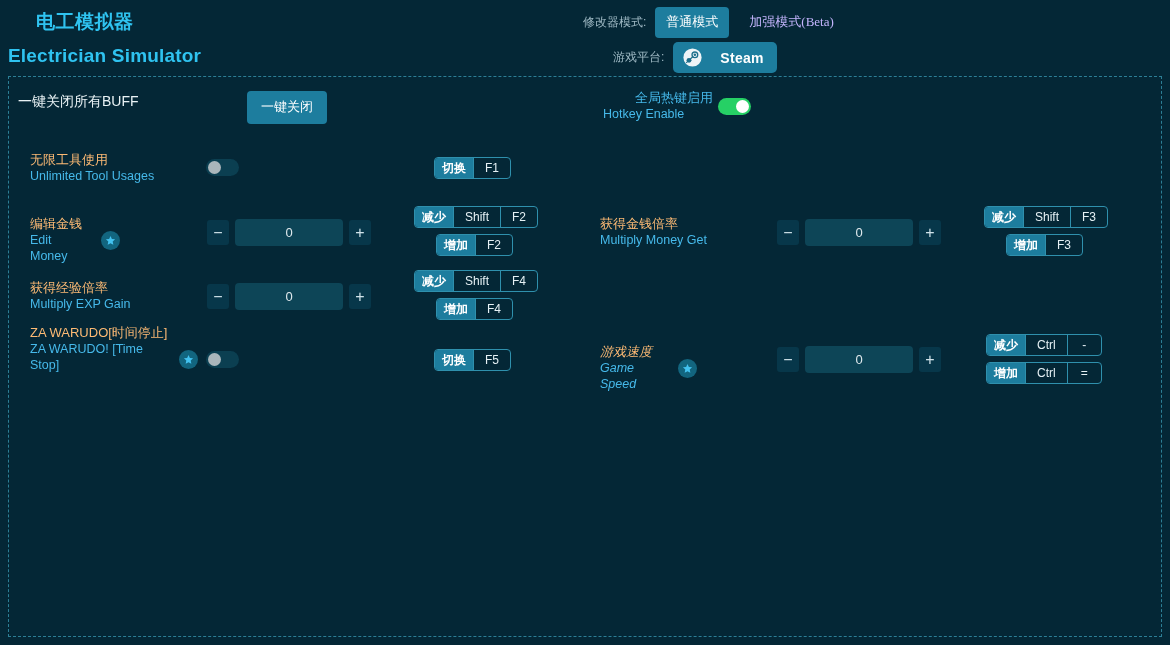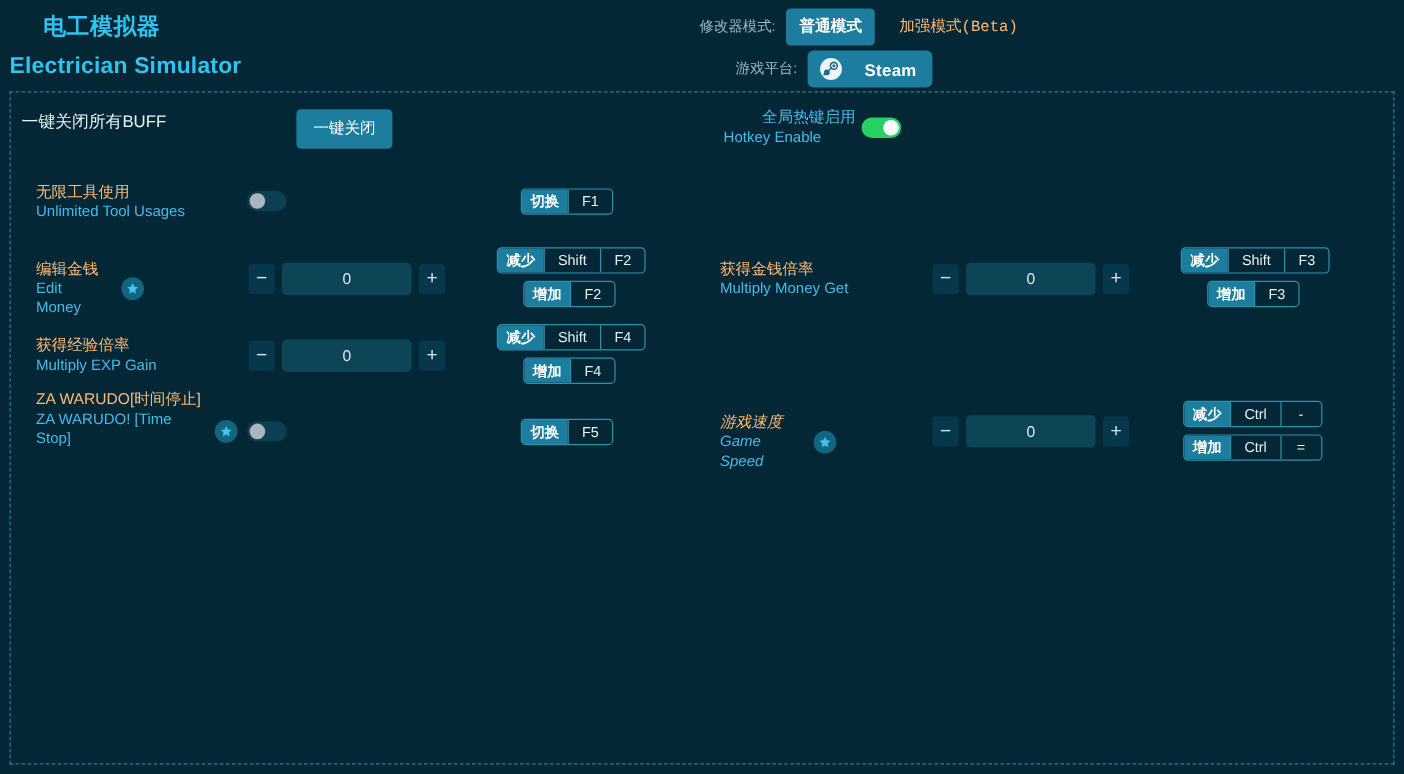--- a/index.html
+++ b/index.html
@@ -56,38 +56,38 @@
     font-size: 12px;
     color: #9fb9c4;
     margin-right: 9px;
     white-space: nowrap;
   }
 
   .mode-btn {
     background: #1d7d9e;
     color: #ffffff;
     font-size: 13px;
-    font-weight: bold;
+    font-weight: normal;
     padding: 6px 11px 7px 11px;
     border-radius: 4px;
     border: none;
     cursor: pointer;
     white-space: nowrap;
     font-family: "Liberation Sans", sans-serif;
   }
   .mode-btn-alt {
     background: transparent;
-    color: #fdba74;
+    color: #c4b5fd;
     font-size: 13px;
     padding: 6px 8px 7px 8px;
     margin-left: 12px;
     border: none;
     cursor: pointer;
     white-space: nowrap;
-    font-family: Liberation Mono, monospace;
+    font-family: Liberation Serif, serif;
   }
 
   .steam-btn {
     display: flex;
     align-items: center;
     gap: 18px;
     background: #1d7d9e;
     border: none;
     border-radius: 5px;
     padding: 6px 13px 6px 10px;

